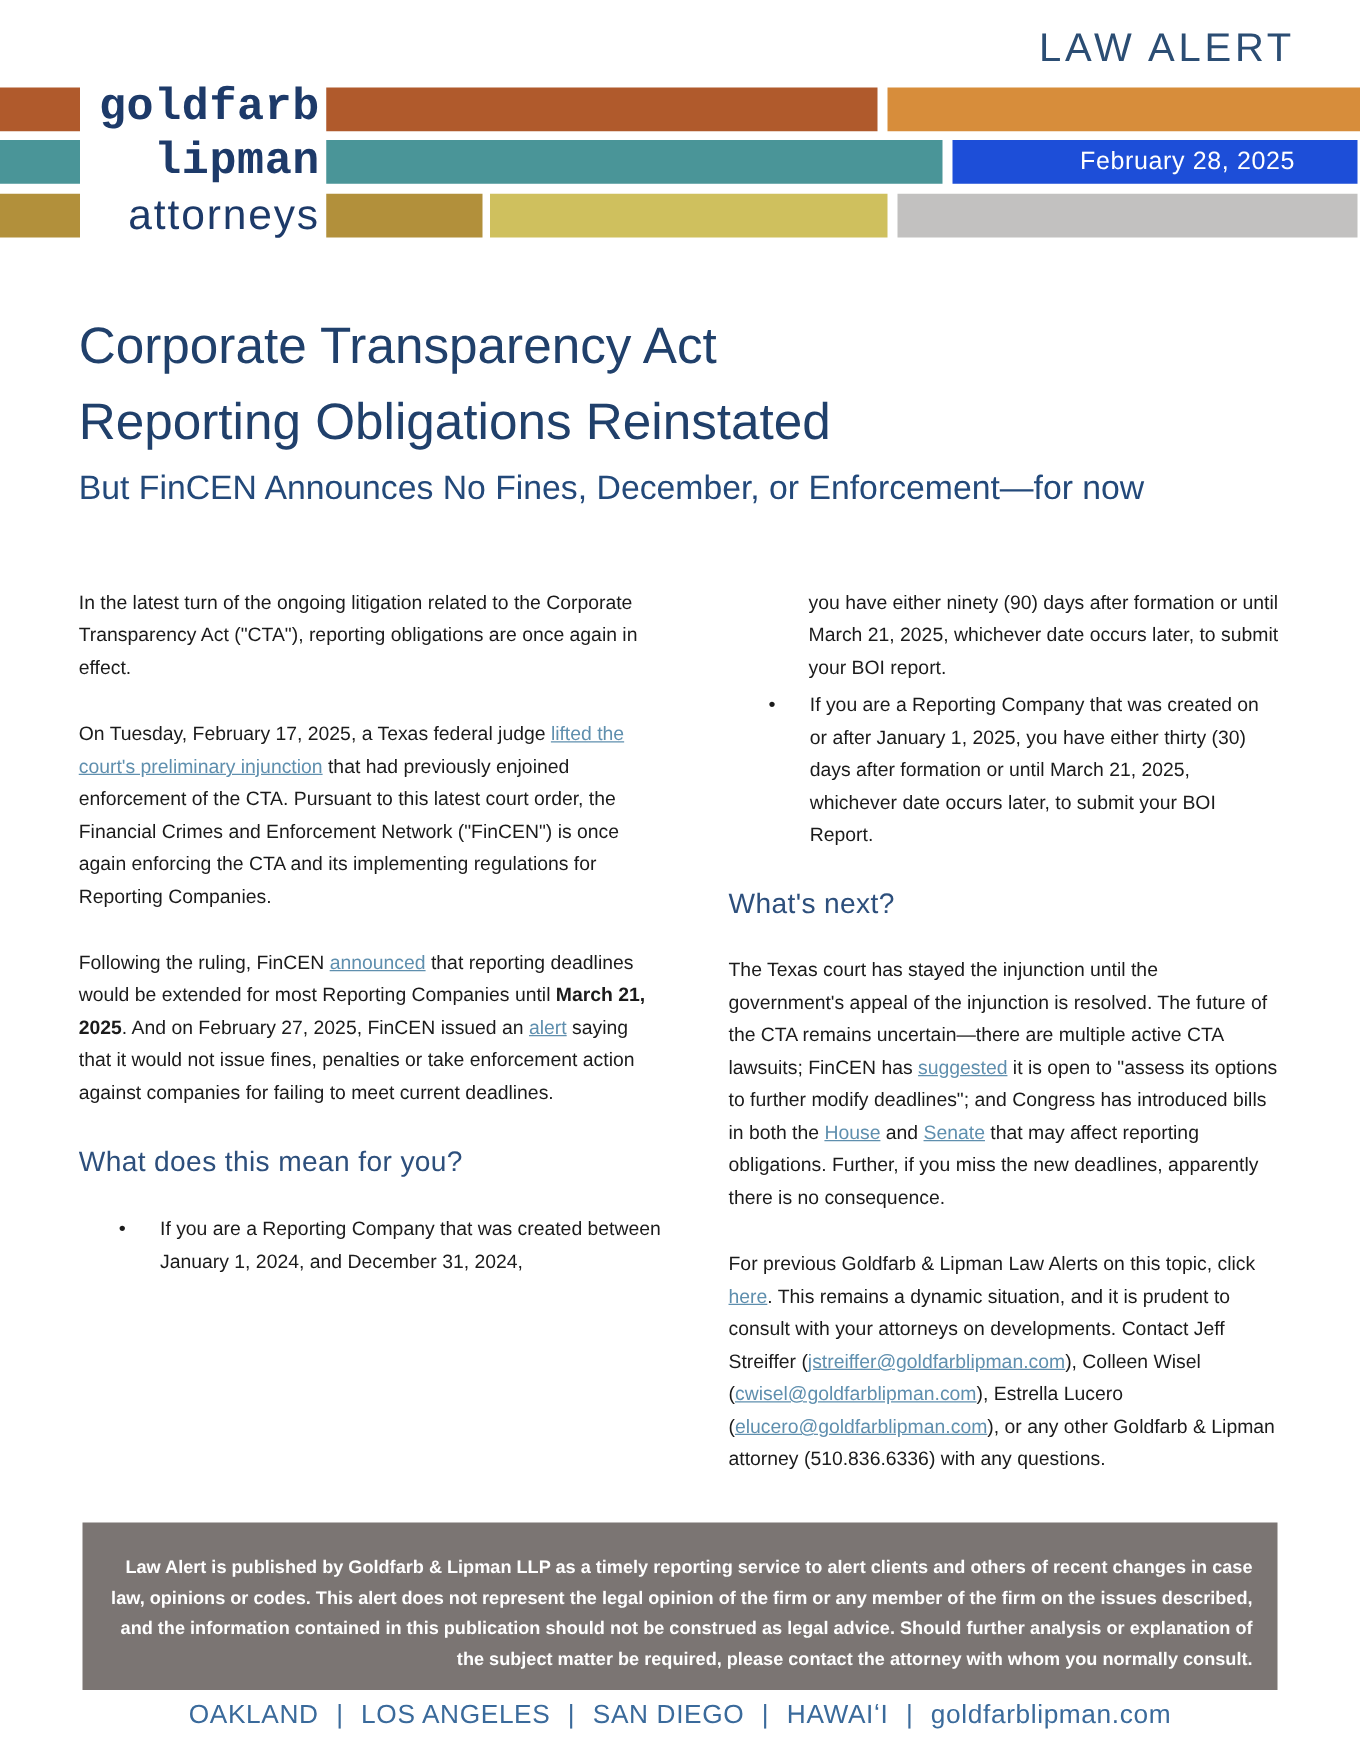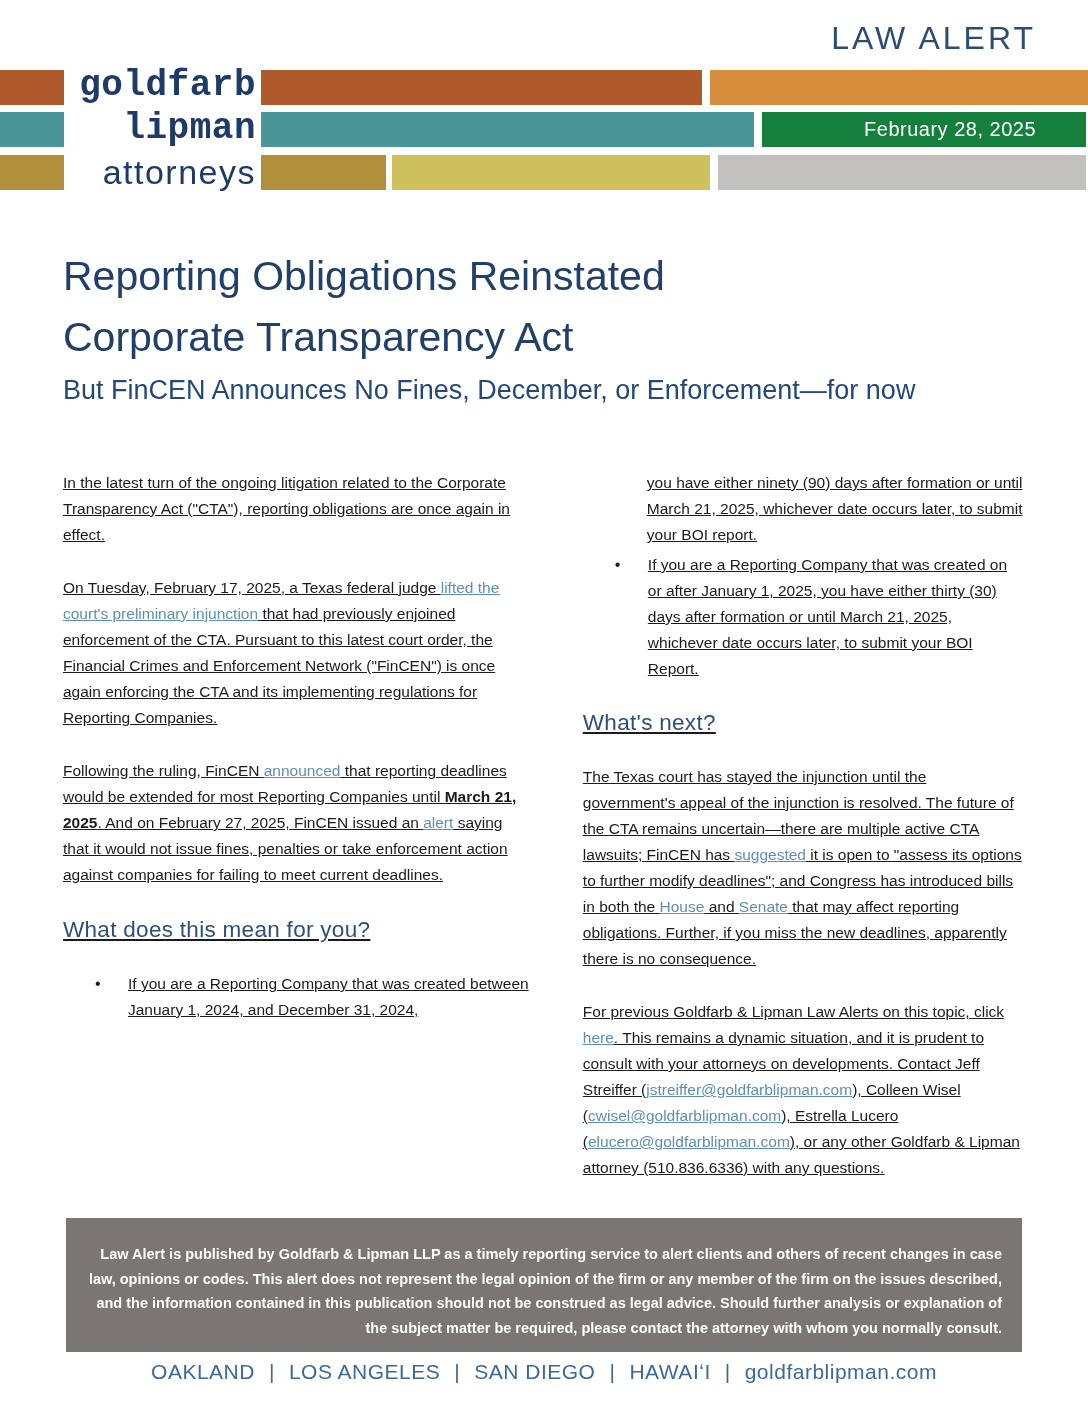--- a/index.html
+++ b/index.html
@@ -11,21 +11,21 @@
   
   .law-alert{
     position:absolute;top:20px;right:52px;
     font-size:32px;letter-spacing:3px;color:#2b4d73;font-weight:400;
   }
   .bar{position:absolute;height:35px;}
   .r1{top:70px;}.r2{top:112px;}.r3{top:155px;}
   .rust{background:#b05a2c;}
   .orange{background:#d78d3b;}
   .teal{background:#4a9598;}
-  .olive{background:#15803d;}
+  .olive{background:#1d4ed8;}
   .gold{background:#b2903b;}
   .yellow{background:#cfc05e;}
   .bargray{background:#c2c1c0;}
   .b1{left:0;width:64px;}
   .b2{left:261px;width:441px;}
   .b3{left:710px;width:378px;}
   .b4{left:0;width:64px;}
   .b5{left:261px;width:493px;}
   .b6{left:762px;width:324px;}
   .b7{left:0;width:64px;}
@@ -44,21 +44,21 @@
   .logo .w3{font-size:34px;font-weight:400;line-height:45px;letter-spacing:1.5px;}
 
   
   .titleblock{position:absolute;left:63px;top:246px;width:980px;color:#20406b;}
   .t1{font-size:41px;line-height:61px;font-weight:400;}
   .subtitle{font-size:27px;line-height:36px;font-weight:400;margin-top:4px;color:#23497a;}
 
   
   .columns{
     position:absolute;left:63px;top:470px;width:960px;
-    display:flex;gap:54px;color:#1b1b1b;text-decoration:underline;
+    display:flex;gap:54px;color:#1b1b1b;
   }
   .col{font-size:15.5px;line-height:26px;}
   .left-col{width:472px;}
   .right-col{width:446px;}
   .col p{margin:0 0 27px 0;}
   .h{
     font-size:22.5px;line-height:30px;font-weight:400;color:#2d4f7c;
     margin:0 0 26px 0;letter-spacing:0.3px;
   }
   .h.mt{margin-top:26px;}
@@ -110,22 +110,22 @@
   <div class="bar r3 yellow b9"></div>
   <div class="bar r3 bargray b10"></div>
 
   <div class="logo">
     <div class="w1">goldfarb</div>
     <div class="w2">lipman</div>
     <div class="w3">attorneys</div>
   </div>
 
   <div class="titleblock">
+    <div class="t1">Corporate Transparency Act</div>
     <div class="t1">Reporting Obligations Reinstated</div>
-    <div class="t1">Corporate Transparency Act</div>
     <div class="subtitle">But FinCEN Announces No Fines, December, or Enforcement—for now</div>
   </div>
 
   <div class="columns">
 
     <div class="col left-col">
       <p><span>In the latest turn of the ongoing litigation related to the Corporate Transparency Act ("CTA"), reporting obligations are once again in effect.</span></p>
       <p><span>On Tuesday, February 17, 2025, a Texas federal judge </span><a class="lnk" href="#">lifted the court's preliminary injunction</a><span> that had previously enjoined enforcement of the CTA. Pursuant to this latest court order, the Financial Crimes and Enforcement Network ("FinCEN") is once again enforcing the CTA and its implementing regulations for Reporting Companies.</span></p>
       <p><span>Following the ruling, FinCEN </span><a class="lnk" href="#">announced</a><span> that reporting deadlines would be extended for most Reporting Companies until </span><strong>March 21, 2025</strong><span>. And on February 27, 2025, FinCEN issued an </span><a class="lnk" href="#">alert</a><span> saying that it would not issue fines, penalties or take enforcement action against companies for failing to meet current deadlines.</span></p>
       <h2 class="h">What does this mean for you?</h2>

